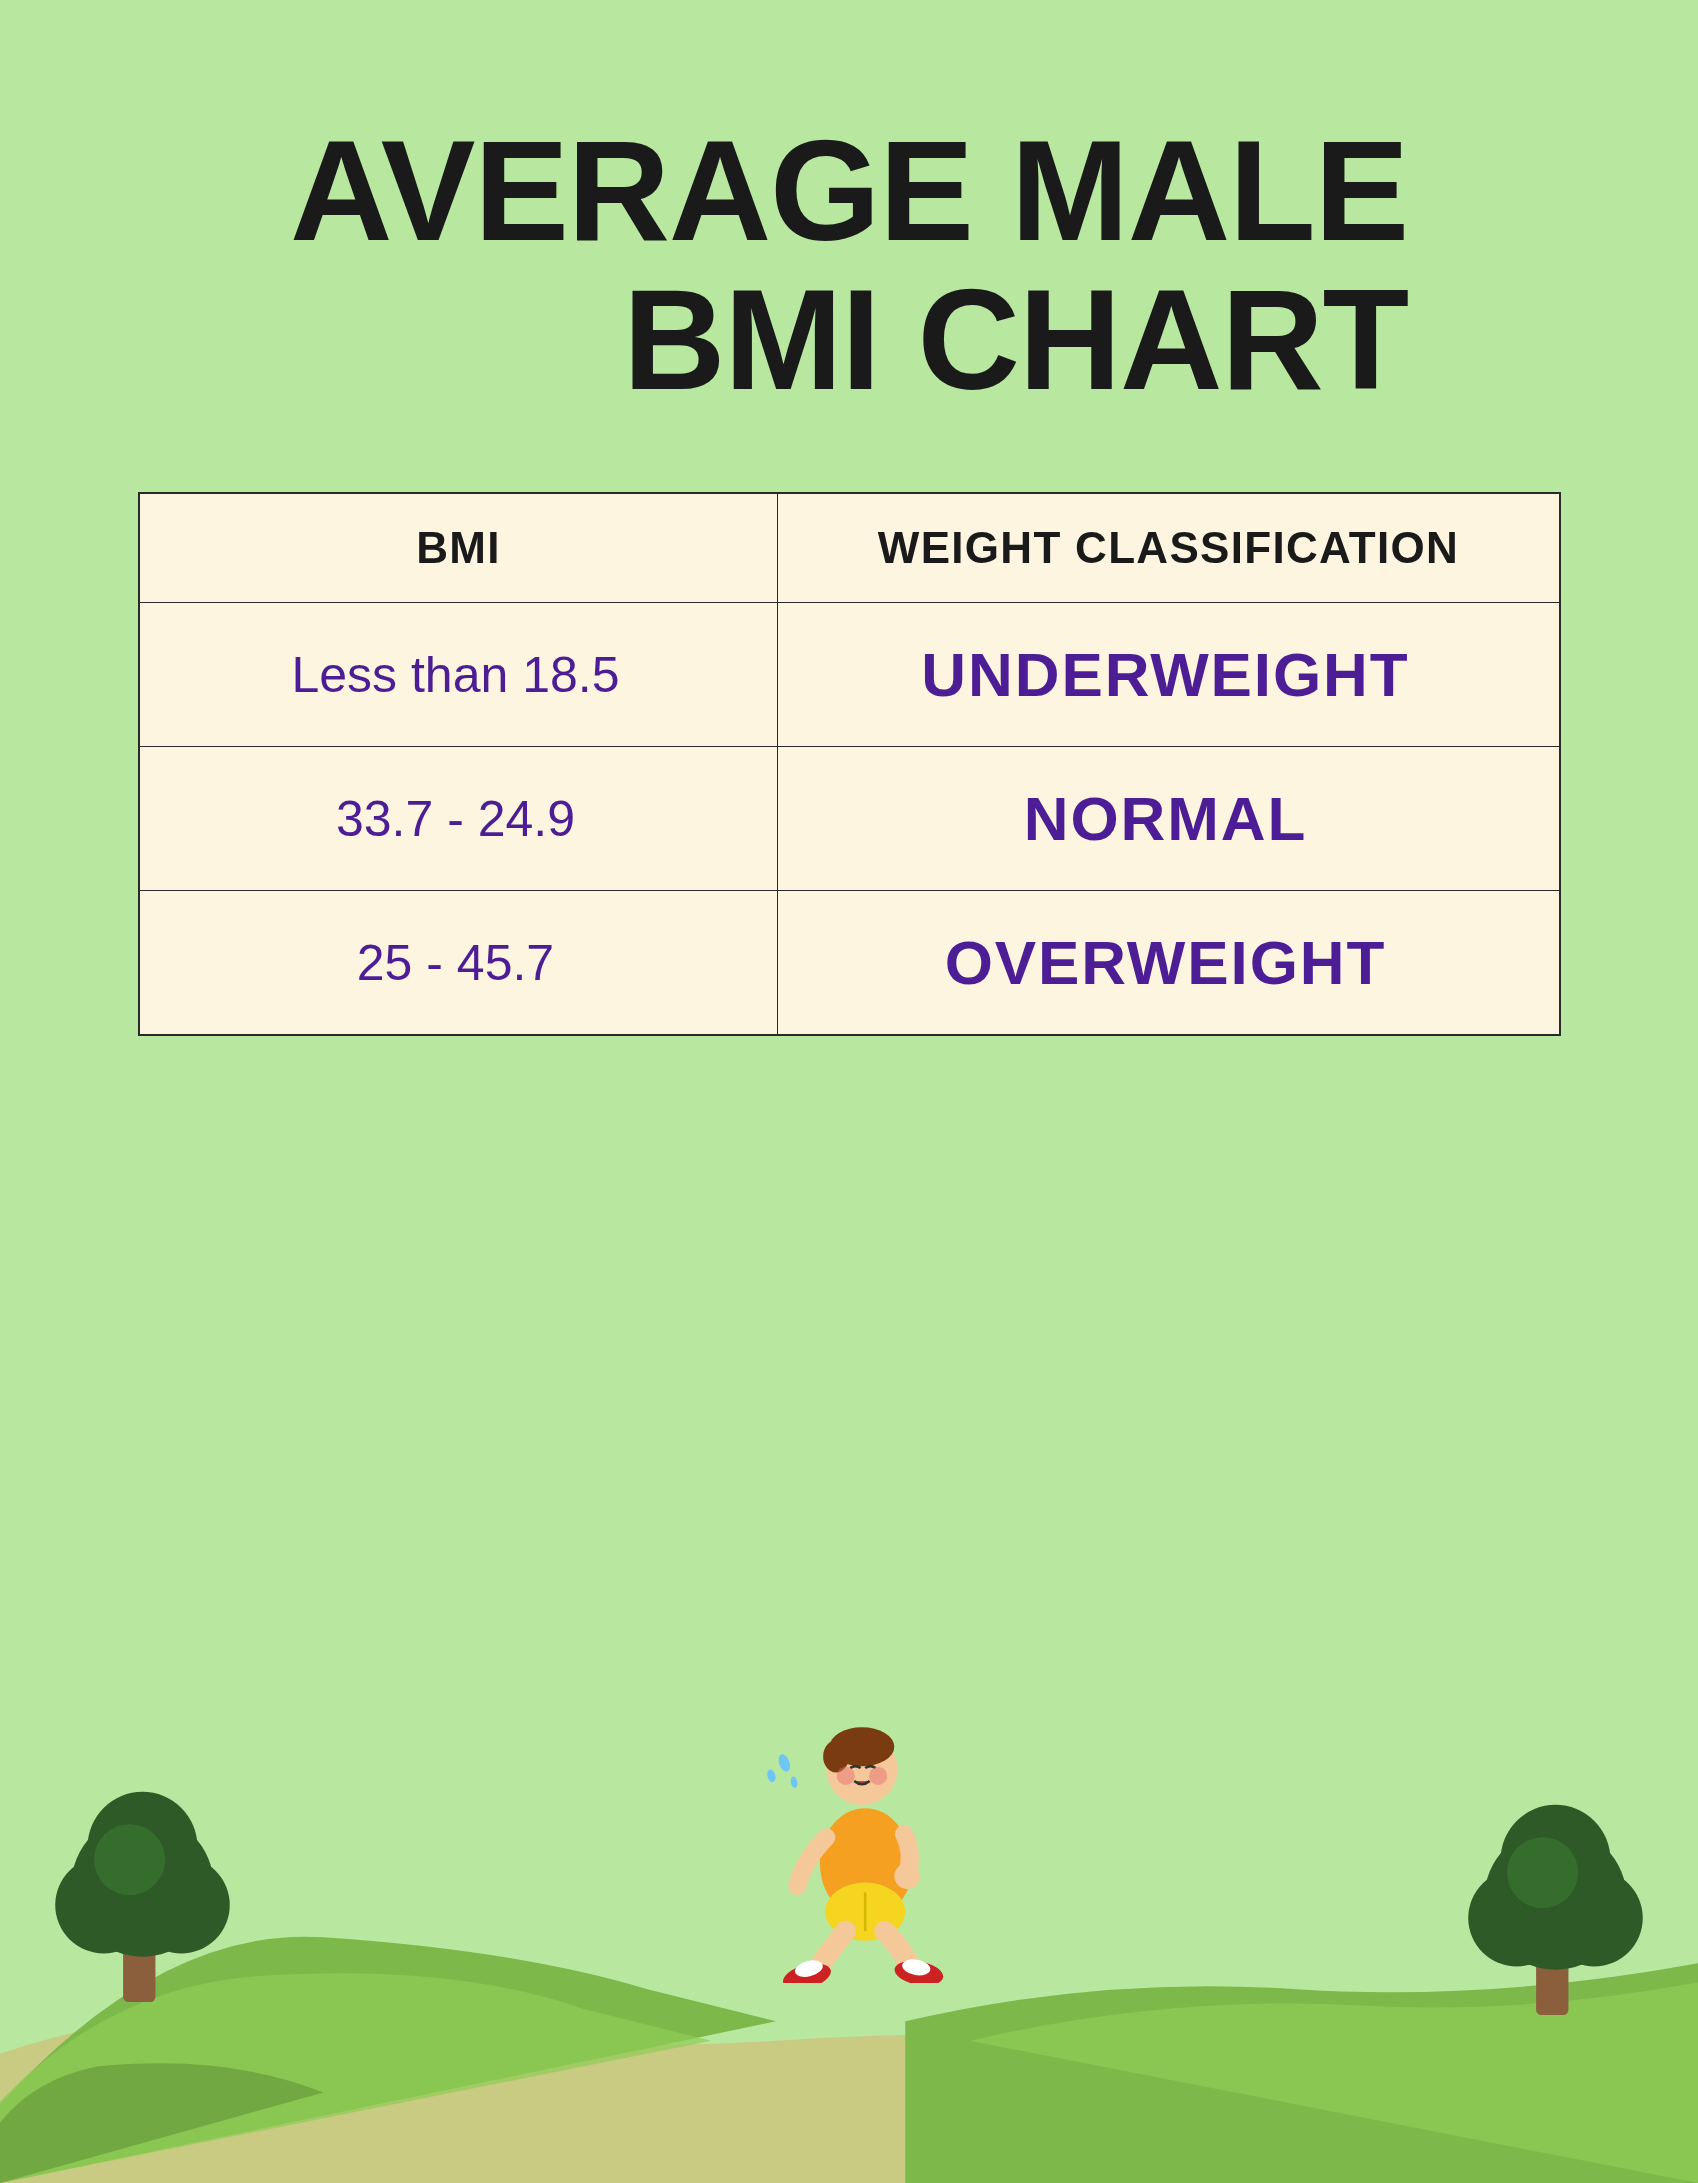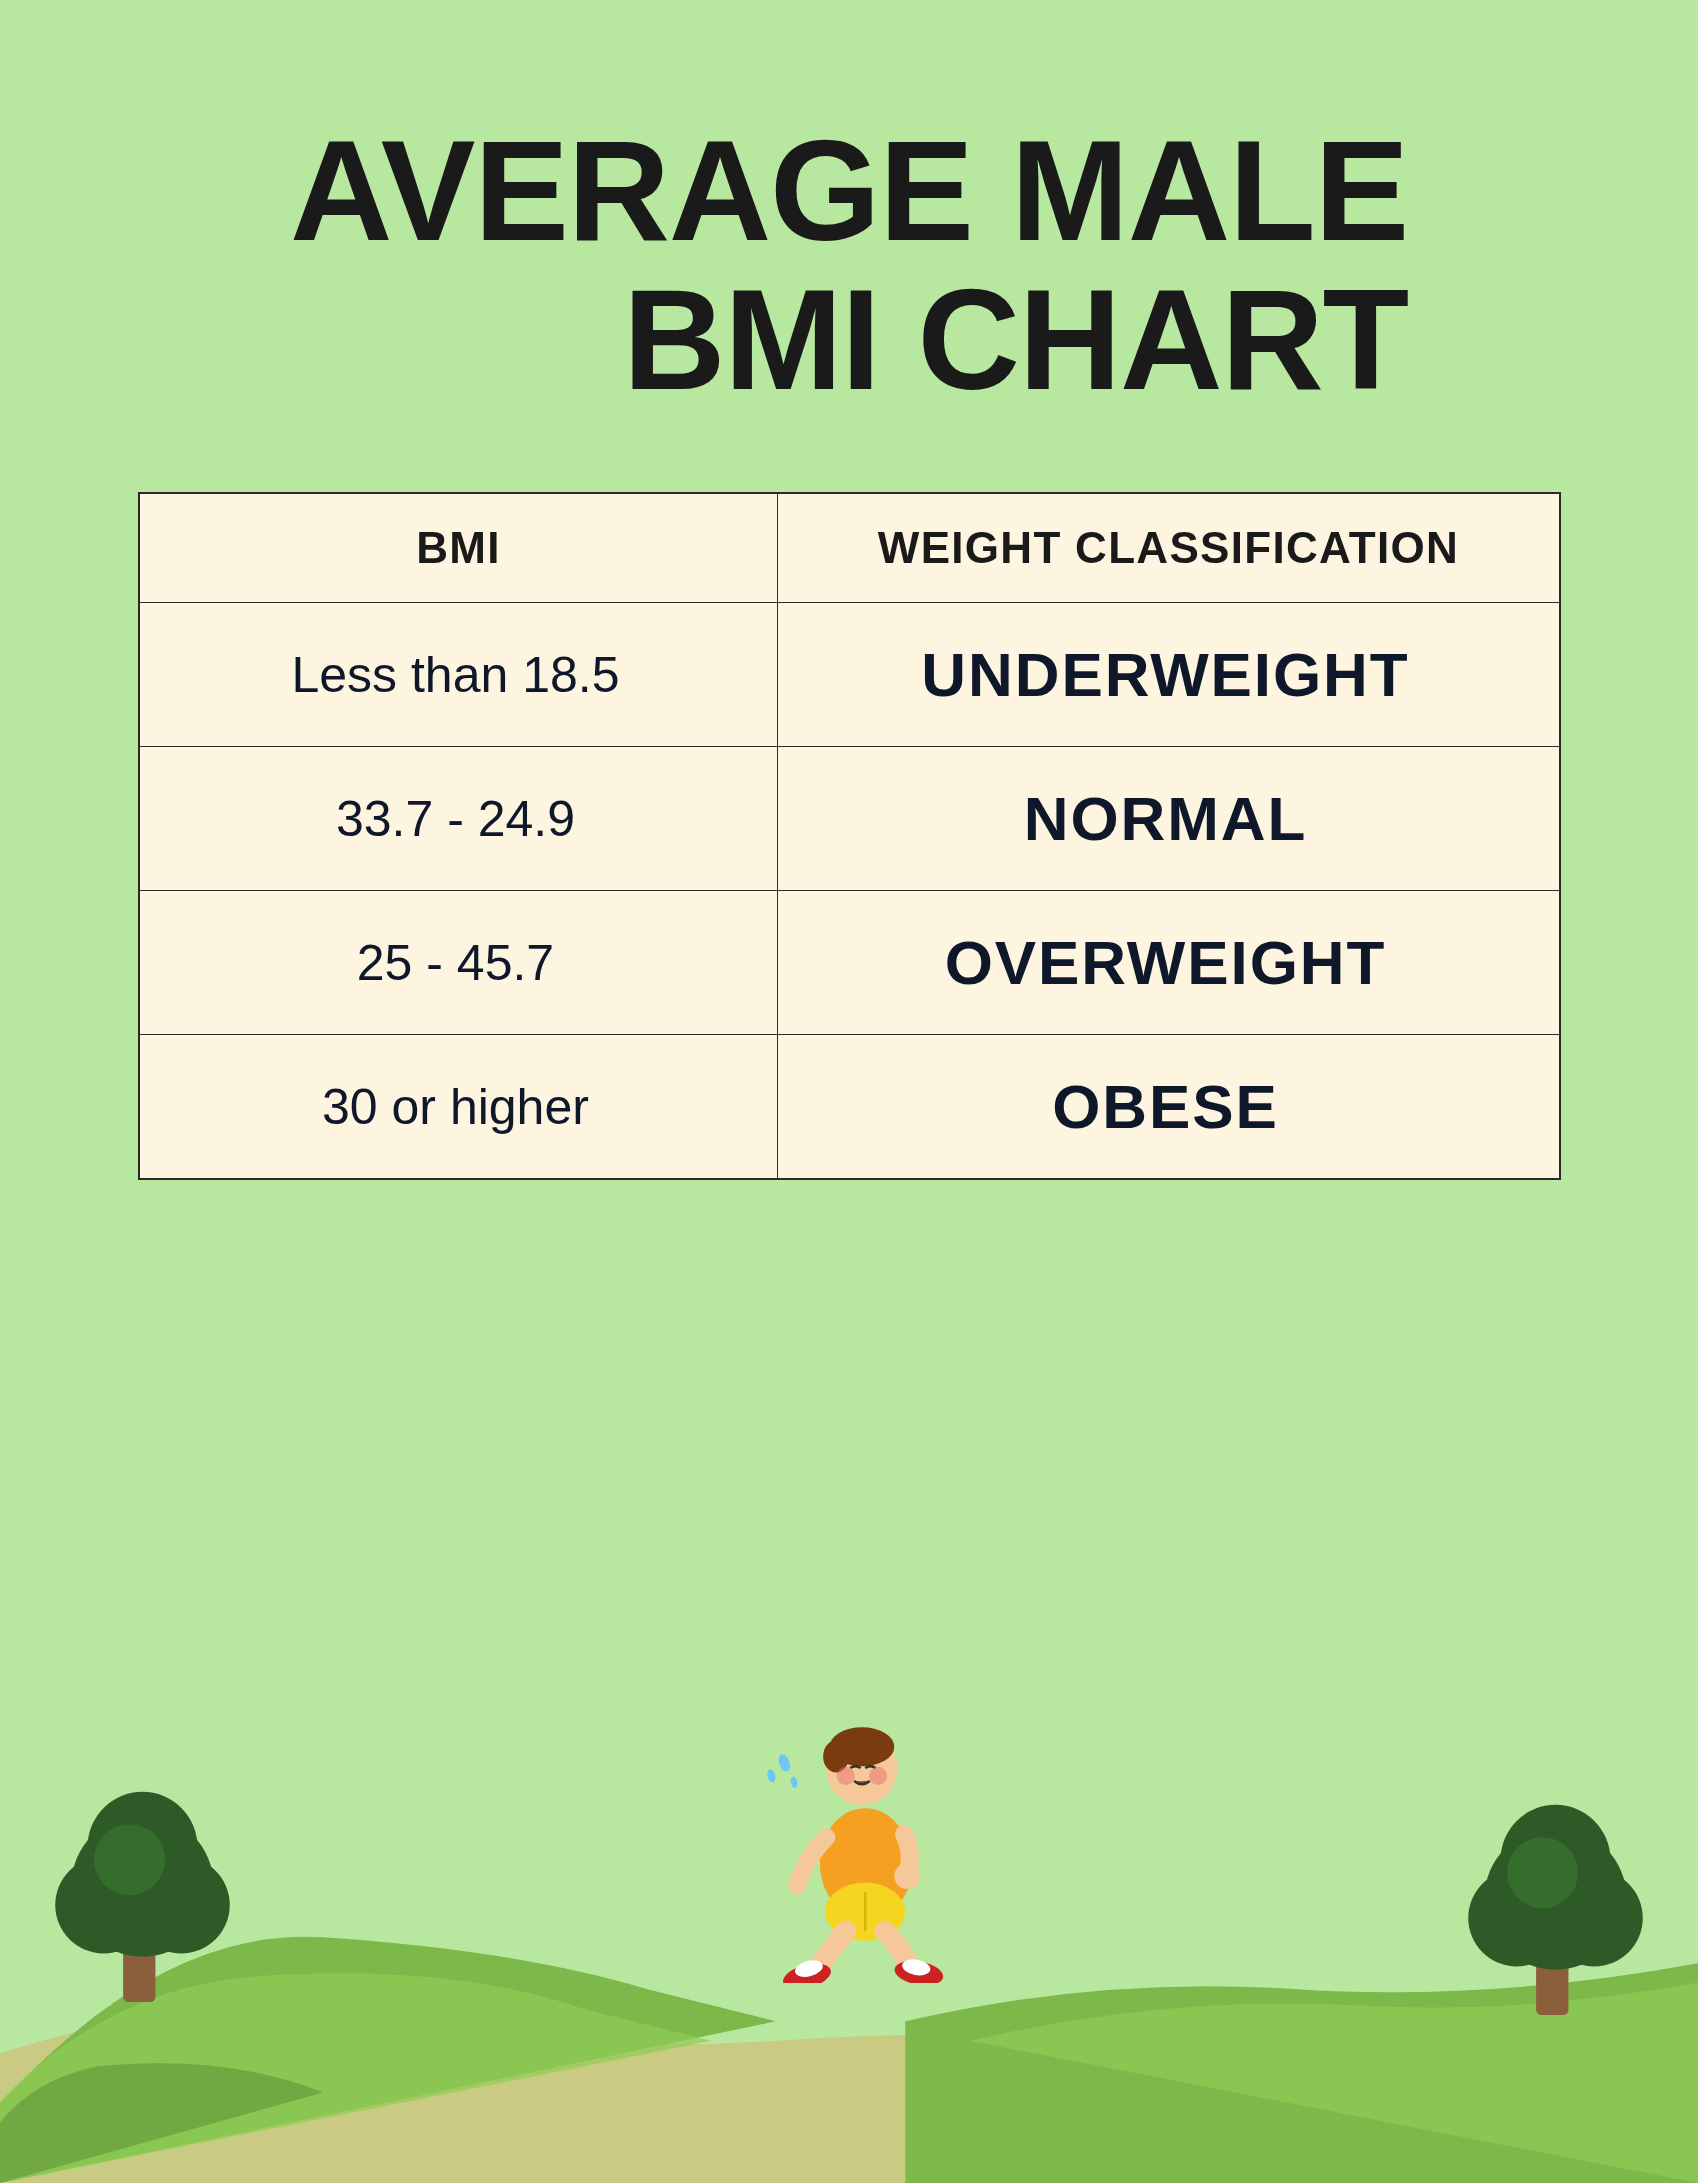--- a/index.html
+++ b/index.html
@@ -65,21 +65,21 @@
       font-weight: 900;
       text-transform: uppercase;
       color: #1a1a1a;
       font-family: Arial Black, Arial, sans-serif;
       letter-spacing: 1.3px;
       padding: 29px 24px;
     }
 
     .bmi-table td {
       font-size: 52px;
-      color: #0f172a;
+      color: #4c1d95;
       font-weight: 400;
       padding-left: 20px;
     }
 
     .bmi-table td.bmi-value {
       font-size: 50px;
       font-weight: 400;
     }
 
     .bmi-table td.classification {
@@ -144,24 +144,20 @@
           <td class="classification">UNDERWEIGHT</td>
         </tr>
         <tr>
           <td class="bmi-value">33.7 - 24.9</td>
           <td class="classification">NORMAL</td>
         </tr>
         <tr>
           <td class="bmi-value">25 - 45.7</td>
           <td class="classification">OVERWEIGHT</td>
         </tr>
-        <tr>
-          <td class="bmi-value">30 or higher</td>
-          <td class="classification">OBESE</td>
-        </tr>
       </tbody>
     </table>
   </div>
 
   <div class="illustration-section">
     <svg class="hills-svg" viewBox="0 0 2626 900" preserveAspectRatio="none" xmlns="http://www.w3.org/2000/svg">
 
       <path d="M 0 900 L 0 700 Q 300 600 600 650 Q 900 700 1200 680 Q 1500 660 1800 680 Q 2100 700 2400 670 L 2626 660 L 2626 900 Z" fill="#d4b870" opacity="0.6"></path>
 
       <path d="M -100 900 Q 200 500 500 520 Q 800 540 1000 600 L 1200 650 L 0 900 Z" fill="#7db84a"></path>

